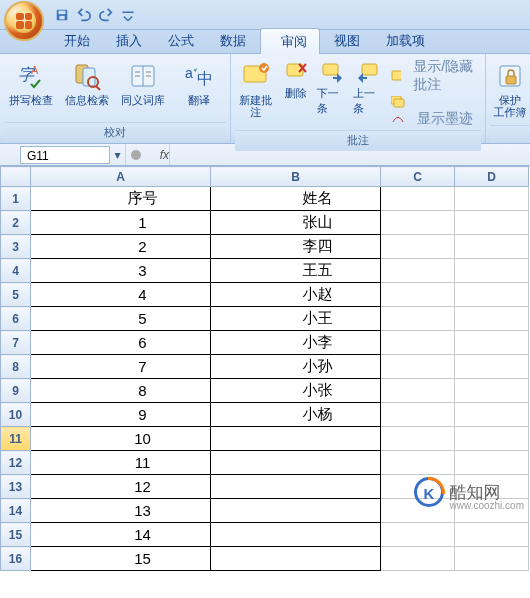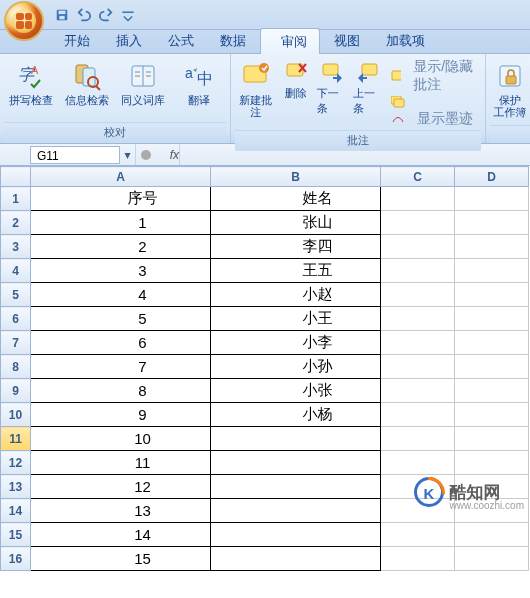--- a/index.html
+++ b/index.html
@@ -29,21 +29,21 @@
   .big-btn .lbl { font-size: 11px; color: #15428b; text-align: center; line-height: 1.1; margin-top: 2px; }
   .small-btn { display:flex; flex-direction:column; align-items:center; width:44px; padding:4px 2px; cursor:pointer; border-radius:3px; }
   .small-btn .icon { width:24px; height:24px; display:flex; align-items:center; justify-content:center; }
   .small-btn .lbl { font-size:11px; color:#15428b; margin-top:2px; }
   .opt-list { display:flex; flex-direction:column; gap:2px; padding:2px 4px; }
   .opt-item { display:flex; align-items:center; gap:12px; color:#6b87ad; font-size:14px; cursor:pointer; }
   svg { display:block; }
 
   
   .formula-bar { height: 22px; background: linear-gradient(#eef4fb, #e2ecf8); display: flex; align-items: center; border-bottom: 1px solid #9db8d9; font-size: 12px; }
-  .name-box { width: 90px; padding: 0 6px; border-right: 1px solid #9db8d9; color:#000; background:#fff; height:18px; line-height:18px; margin-left:30px; border:1px solid #9db8d9; }
+  .name-box { width: 90px; padding: 0 6px; border-right: 1px solid #9db8d9; color:#000; background:#fff; height:18px; line-height:18px; margin-left:20px; border:1px solid #9db8d9; }
   .fb-dd { width:16px; text-align:center; color:#3b5d8a; border-right:1px solid #c3d5eb; height:100%; line-height:22px; cursor:pointer; }
   .fb-fx { width:24px; text-align:right; font-style:italic; color:#555; height:100%; line-height:22px; cursor:pointer; border-right:1px solid #c3d5eb; }
   .fb-circle { width:20px; display:flex; align-items:center; justify-content:center; }
   .fb-circle span { width:10px; height:10px; border-radius:50%; background:#aaa; }
   .formula-input { flex:1; padding:0 6px; color:#000; }
 
   
   .grid-area { position:relative; }
   table.sheet { border-collapse: collapse; table-layout: fixed; }
   .colhdr, .rowhdr, .corner { background: linear-gradient(#f4f8fd, #dce8f6); border: 1px solid #9eb6d4; color:#3b5d8a; text-align:center; font-size:12px; }
@@ -55,21 +55,21 @@
   td.cell.b1 { border:1px solid #000;padding-left:44px; }
   .colA { width: 180px; }
   .colB { width: 170px; }
   .colC { width: 74px; }
   .colD { width: 74px; }
 
   .watermark { position:absolute; right:6px; bottom:60px; display:flex; align-items:center; gap:6px; pointer-events:none; opacity:0.95; }
   .wm-logo { width:30px; height:30px; border-radius:50%; border:3px solid #2b68c4; position:relative; }
   .wm-logo::before { content:""; position:absolute; right:-4px; top:-3px; width:14px; height:14px; border:3px solid #ff7a00; border-left:none; border-bottom:none; border-top-right-radius:16px; }
   .wm-k { position:absolute; left:7px; top:5px; font-weight:bold; color:#2b68c4; font-size:15px; }
-  .wm-text { color:#555; font-size:17px; font-weight:700;margin-top:12px; }
+  .wm-text { color:#555; font-size:17px; font-weight:400;margin-top:12px; }
   .wm-sub { color:#999; font-size:10px; }
   .wm-block { display:flex; flex-direction:column; line-height:1; }
 </style>
 </head>
 <body>
 
 <div class="titlebar">
   <div class="office-btn">
     <div class="office-inner">
         <span></span>

